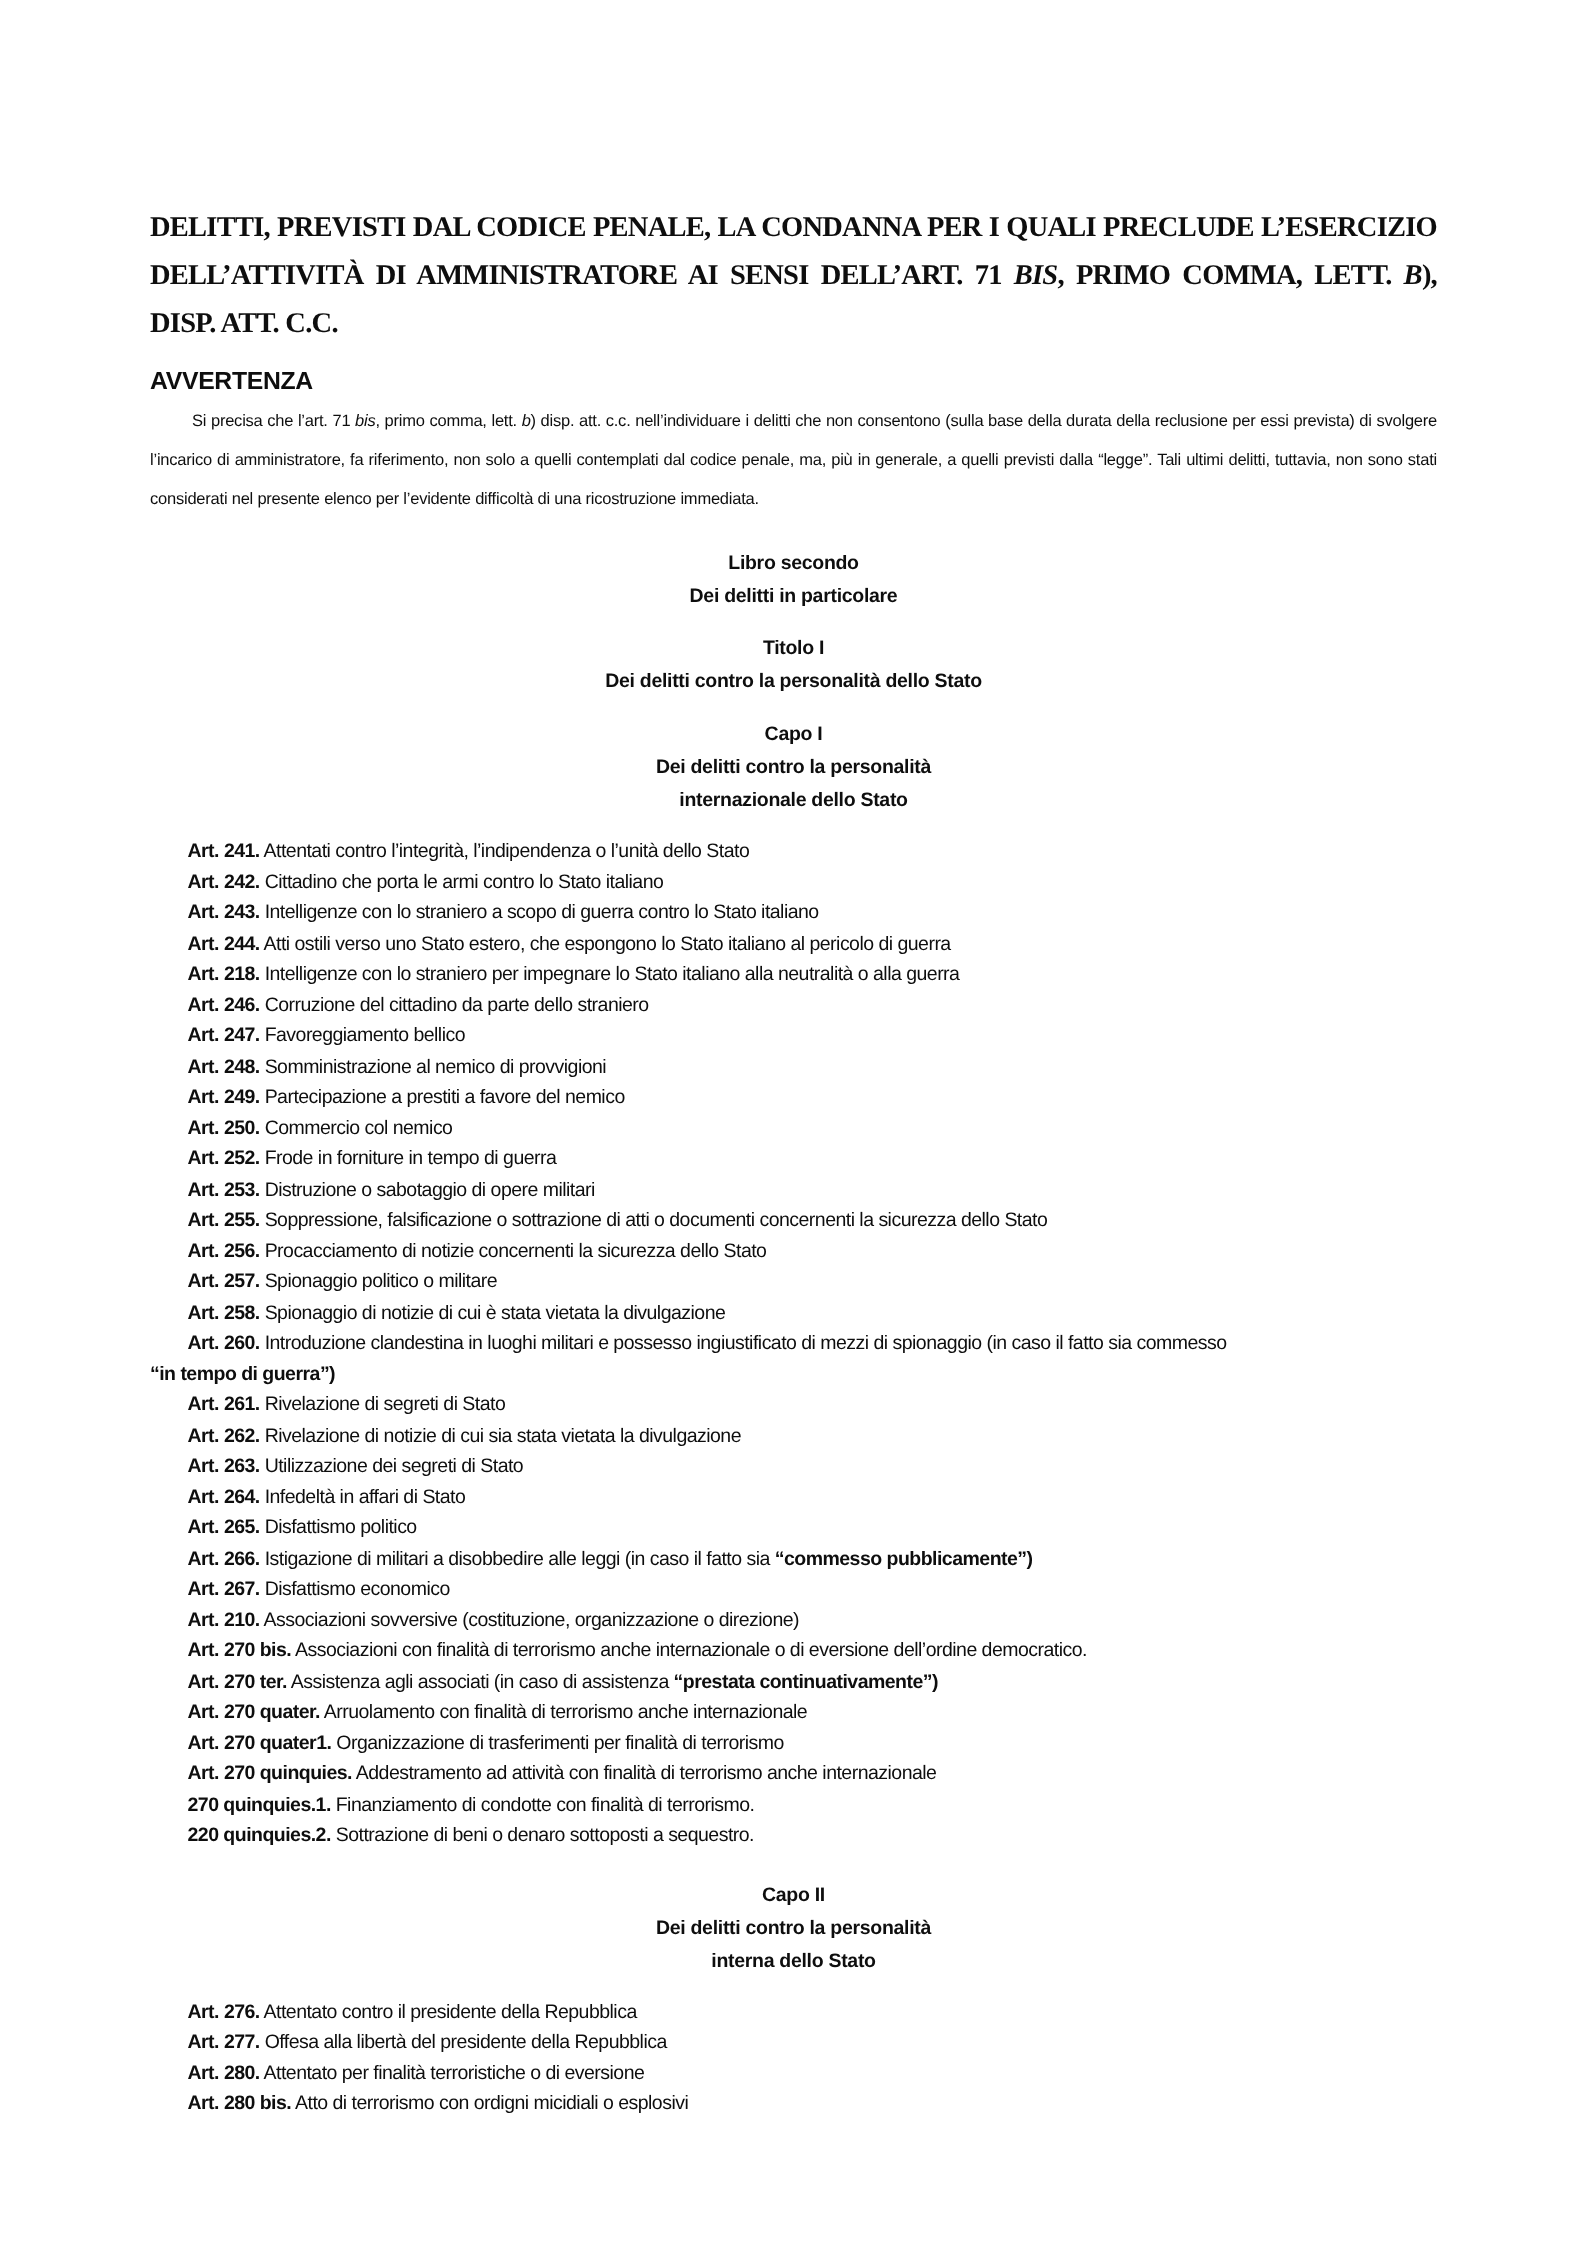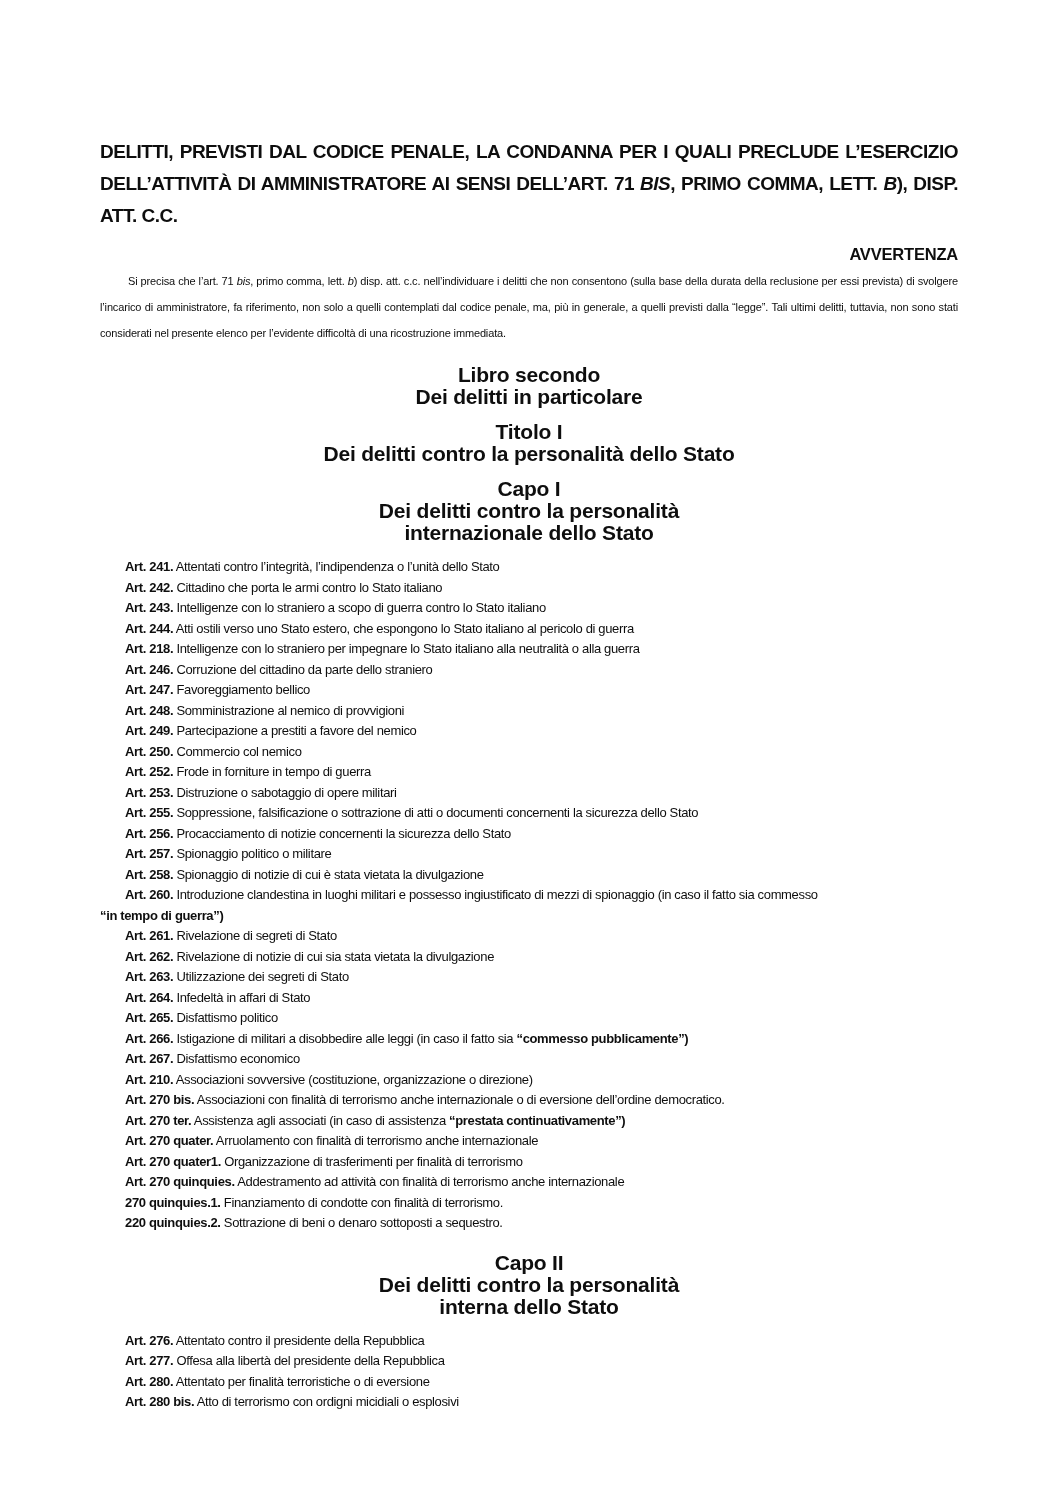--- a/index.html
+++ b/index.html
@@ -13,39 +13,40 @@
     padding: 136px 100px 0 100px;
     overflow: hidden;
   }
   .doc-title {
     margin: 0 0 11px 0;
     font-size: 19px;
     font-weight: bold;
     line-height: 32px;
     text-align: justify;
     letter-spacing: -0.5px;
+    font-family: Liberation Serif, serif;
   }
   .avv-head {
     margin: 0 0 3px 0;
     font-size: 16.5px;
     font-weight: bold;
     line-height: 22px;
-    text-align: right;
+    text-align: left;
     letter-spacing: -0.2px;
   }
   .intro {
     margin: 0 0 18px 0;
     font-size: 11px;
     line-height: 26px;
     text-align: justify;
     text-indent: 28px;
     letter-spacing: -0.15px;
   }
   .hblock {
-    font-size: 21px;
+    font-size: 13px;
     font-weight: bold;
     line-height: 22px;
     text-align: center;
     letter-spacing: -0.2px;
     margin: 0 0 13px 0;
   }
   .hblock.capo2 { margin: 18px 0 13px 0; }
   .articles { margin: 0; }
   .article {
     margin: 0;

